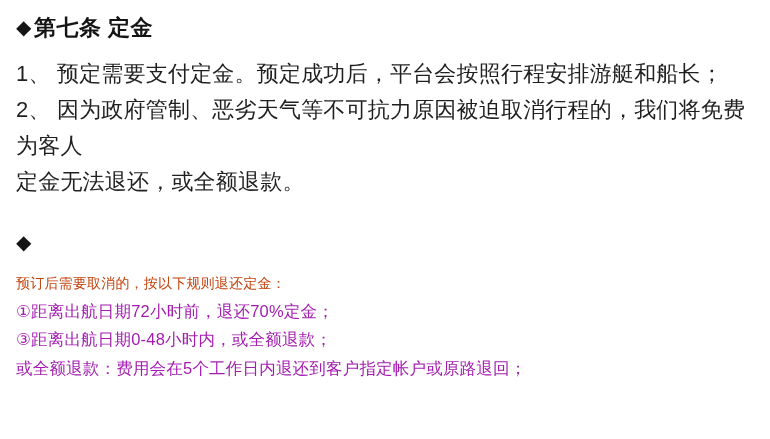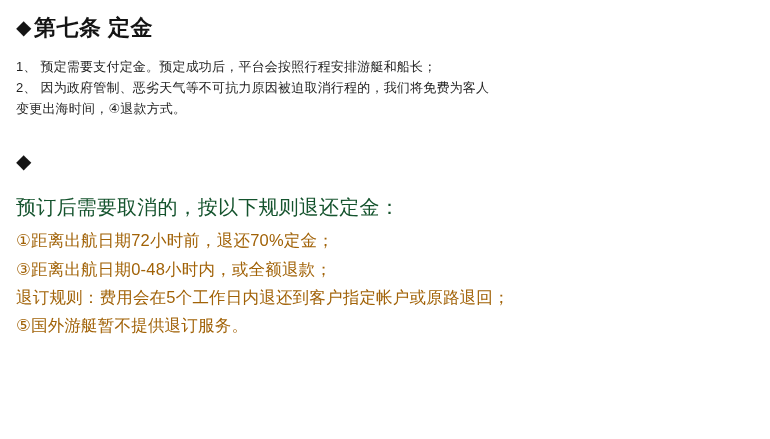--- a/index.html
+++ b/index.html
@@ -38,48 +38,48 @@
     font-size: 20px;
     margin-right: 2px;
     line-height: 1;
     position: relative;
     top: -1px;
   }
   .heading .htext {
     white-space: pre;
   }
   .para {
-    font-size: 13px;
+    font-size: 22px;
     line-height: 1.65;
     color: #1f1f1f;
     margin: 0;
     letter-spacing: 0.2px;
   }
   .para-line {
     white-space: pre-wrap;
   }
   .gap-after-first {
     height: 22px;
   }
   .list {
     margin: 0;
     padding: 0;
     list-style: none;
   }
   .list li {
     font-size: 16.5px;
     line-height: 1.72;
-    color: #a16207;
+    color: #a21caf;
     letter-spacing: 0.2px;
     white-space: pre-wrap;
   }
   .intro {
-    font-size: 20px;
+    font-size: 14px;
     line-height: 1.72;
-    color: #14532d;
+    color: #c2410c;
     letter-spacing: 0.2px;
     margin: 0 0 2px 0;
   }
   .section-2 {
     margin-top: 10px;
   }
   .section-2 .heading {
     margin-bottom: 18px;
   }
 </style>
@@ -89,32 +89,31 @@
 <div class="page">
 
   <div class="section section-1">
     <div class="heading">
       <span class="diamond">◆</span>
       <span class="htext">第七条 定金</span>
     </div>
     <p class="para">
       <span class="para-line">1、 预定需要支付定金。预定成功后，平台会按照行程安排游艇和船长；</span><br>
       <span class="para-line">2、 因为政府管制、恶劣天气等不可抗力原因被迫取消行程的，我们将免费为客人</span><br>
-      <span class="para-line">变更出海时间，④退款方式。</span>
+      <span class="para-line">定金无法退还，或全额退款。</span>
     </p>
   </div>
 
   <div class="gap-after-first"></div>
 
   <div class="section section-2">
     <div class="heading">
       <span class="diamond">◆</span>
     </div>
     <p class="intro">预订后需要取消的，按以下规则退还定金：</p>
     <ul class="list">
       <li>①距离出航日期72小时前，退还70%定金；</li>
       <li>③距离出航日期0-48小时内，或全额退款；</li>
-      <li>退订规则：费用会在5个工作日内退还到客户指定帐户或原路退回；</li>
-      <li>⑤国外游艇暂不提供退订服务。</li>
+      <li>或全额退款：费用会在5个工作日内退还到客户指定帐户或原路退回；</li>
     </ul>
   </div>
 
 </div>
 
 </body></html>

